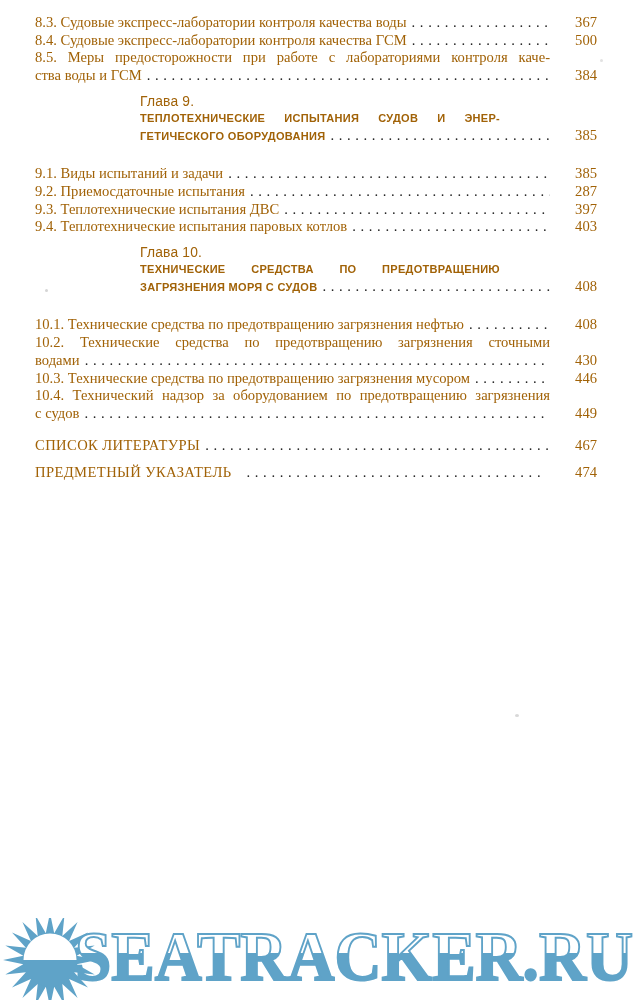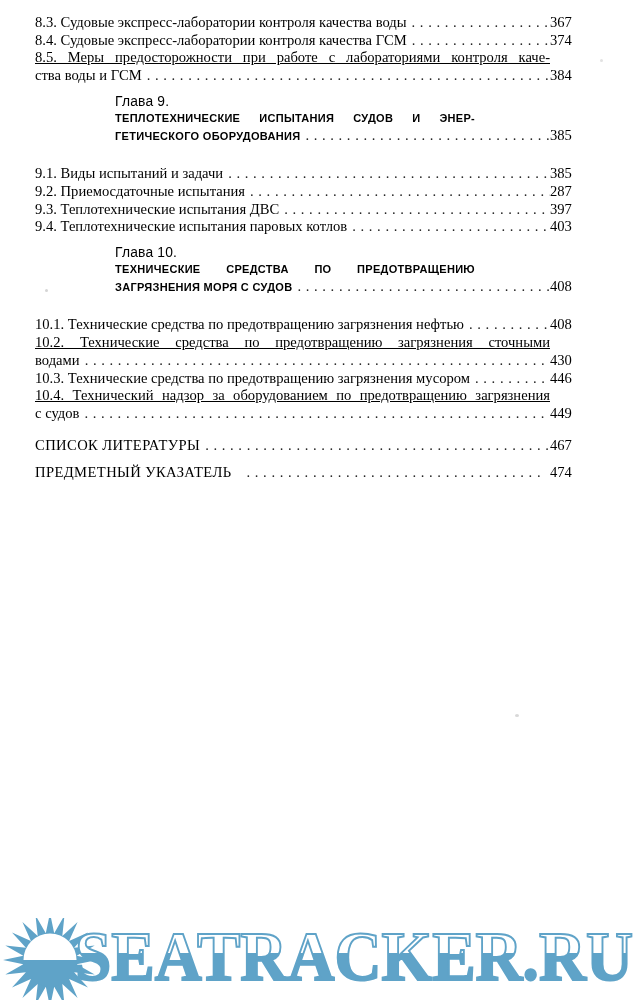--- a/index.html
+++ b/index.html
@@ -1,42 +1,42 @@
 <!DOCTYPE html>
 <html><head>
 <meta charset="utf-8">
 <style>
   html,body { margin:0; padding:0; background:#888; }
   .page {
     position:relative; width:639px; height:1000px; margin:0 auto;
     background:#ffffff; overflow:hidden;
     font-family:"Liberation Serif", serif;
-    color:#000000;
+    color:#a16207;
   }
   .toc {
     position:absolute; left:35px; top:14px; width:562px;
     font-size:14.6px; line-height:17.7px;
   }
   .row { display:flex; align-items:baseline; }
   .txt { white-space:nowrap; }
   .dots {
     flex:1 1 auto; min-width:0; overflow:hidden; white-space:nowrap;
     margin-left:5px; letter-spacing:0.5px;
     font-family:"Liberation Serif", serif; font-weight:400; color:#242424;
   }
   .dots::after {
     content:". . . . . . . . . . . . . . . . . . . . . . . . . . . . . . . . . . . . . . . . . . . . . . . . . . . . . . . . . . . . . . . . . . . . . . . . . . . . . . . . . . . .";
   }
   .num {
-    flex:0 0 47px; width:47px; text-align:left;
+    flex:0 0 47px; width:47px; text-align:right;
     font-family:"Liberation Serif", serif; font-weight:400;
   }
-  .jline { width:515px; text-align:justify; text-align-last:justify;text-decoration:underline; }
+  .jline { width:515px; text-align:justify; text-align-last:justify; }
   .chapter {
-    margin-left:80px; margin-top:8px; margin-bottom:9px;
+    margin-left:105px; margin-top:8px; margin-bottom:9px;
     font-family:"Liberation Sans", sans-serif;
   }
   .ch-label { font-size:13.8px; line-height:17px; letter-spacing:0.2px; }
   .ch-bold  { font-weight:700; font-size:11px; letter-spacing:0.3px; }
   .ch-jline { width:360px; text-align:justify; text-align-last:justify; line-height:17.2px; }
   .ch-last  { line-height:17.2px; }
   .grp { margin-top:20px; }
   .back-row { }
   .back-row .txt { letter-spacing:0.4px; }
   .sp-lit { margin-top:14px; }
@@ -58,21 +58,21 @@
 
     <div class="row">
       <span class="txt">8.3. Судовые экспресс-лаборатории контроля качества воды</span>
       <span class="dots"></span>
       <span class="num">367</span>
     </div>
 
     <div class="row">
       <span class="txt">8.4. Судовые экспресс-лаборатории контроля качества ГСМ</span>
       <span class="dots"></span>
-      <span class="num">374</span>
+      <span class="num">500</span>
     </div>
 
     <div>
       <div class="jline">8.5. Меры предосторожности при работе с лабораториями контроля каче-</div>
       <div class="row">
         <span class="txt">ства воды и ГСМ</span>
         <span class="dots"></span>
         <span class="num">384</span>
       </div>
     </div>

